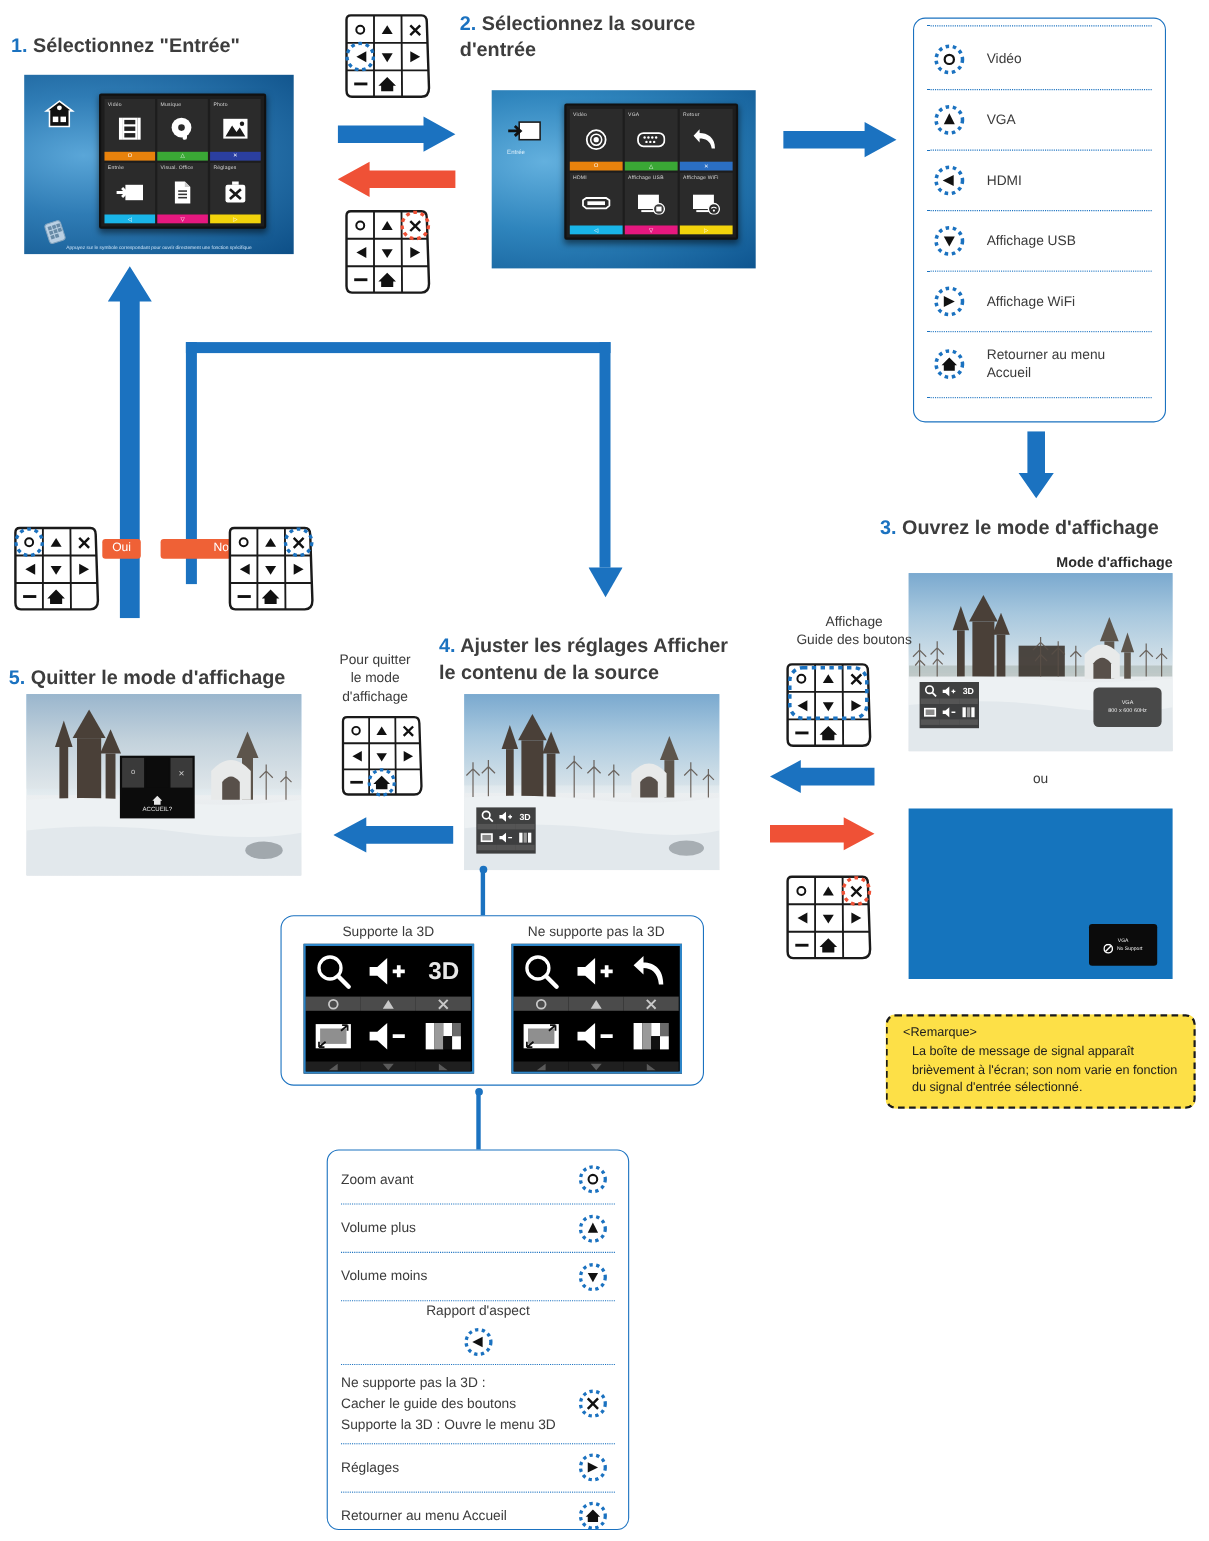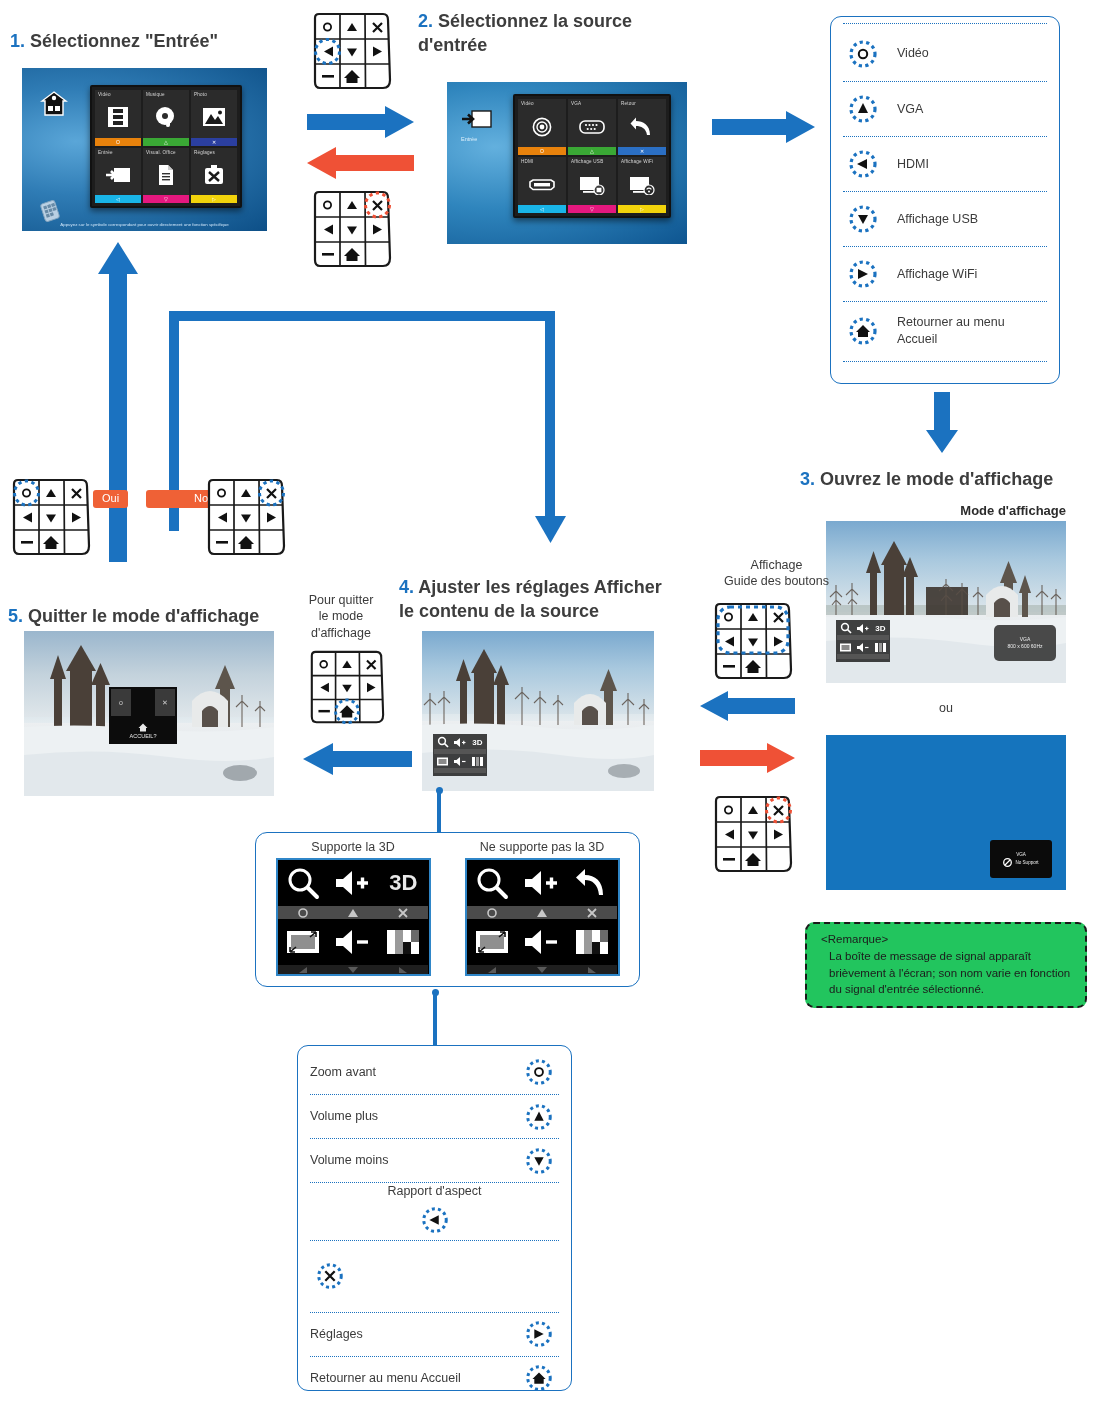--- a/index.html
+++ b/index.html
@@ -81,21 +81,21 @@
     display:grid; grid-template-columns:repeat(3,1fr);
     grid-template-rows:auto 13px auto 9px;
   }
   .osd .cell { background:#000; display:flex; align-items:center; justify-content:center; height:46px; }
   .osd .hint { background:#4b4b4b; display:flex; align-items:center; justify-content:center; }
   .osd .hint.dark { background:#1f1f1f; }
   .osd .hint svg, .osd .cell svg { display:block; }
 
   
   .note {
-    position:absolute; background:#22c55e; border:2px dashed #1a1a1a;
+    position:absolute; background:#fde047; border:2px dashed #1a1a1a;
     border-radius:9px; padding:7px 10px 9px 14px;
     font-size:11.5px; color:#1c1c1c; line-height:1.42;
   }
   .note .nt-title { margin-bottom:1px; }
   .note .nt-body { padding-left:8px; }
 
   
   .small-lbl { position:absolute; font-size:12.5px; color:#3b3b3b; text-align:center; line-height:1.3; }
   .mode-title { position:absolute; font-size:13px; font-weight:bold; color:#2b2b2b; text-align:right; }
 
@@ -1033,20 +1033,23 @@
   <div class="legend-row" style="min-height:44px;flex-direction:column;">
     <div class="legend-lbl">Rapport d'aspect</div>
     <div class="legend-ico">
       <svg width="30" height="30" viewBox="0 0 32 32">
           <circle cx="16" cy="16" r="12" fill="none" stroke="#1b72c0" stroke-width="3.2" stroke-dasharray="3.2 3.4"></circle>
           <path d="M10 16 L20 11 L20 21 Z" fill="#111"></path>
         </svg>
     </div>
   </div>
   <div class="legend-row" style="min-height:72px;">
+    <div class="legend-lbl" style="white-space:pre-line; line-height:1.5;">Ne supporte pas la 3D :
+Cacher le guide des boutons
+Supporte la 3D : Ouvre le menu 3D</div>
     <div class="legend-ico">
       <svg width="30" height="30" viewBox="0 0 32 32">
           <circle cx="16" cy="16" r="12" fill="none" stroke="#1b72c0" stroke-width="3.2" stroke-dasharray="3.2 3.4"></circle>
           <path d="M11 11 L21 21 M21 11 L11 21" stroke="#111" stroke-width="2.4"></path>
         </svg>
     </div>
   </div>
   <div class="legend-row" style="min-height:44px;">
     <div class="legend-lbl">Réglages</div>
     <div class="legend-ico">

